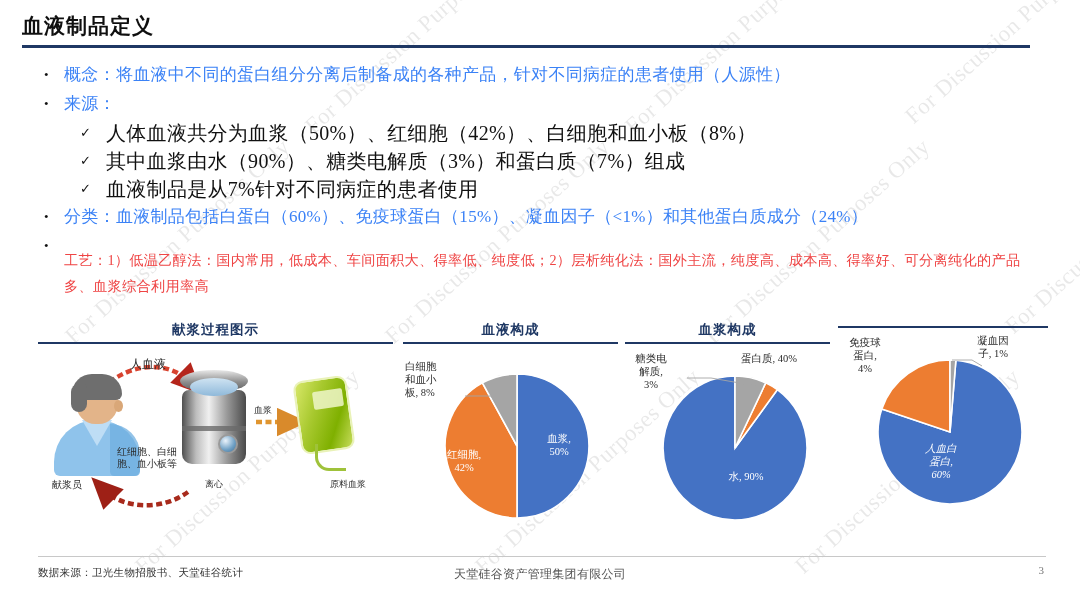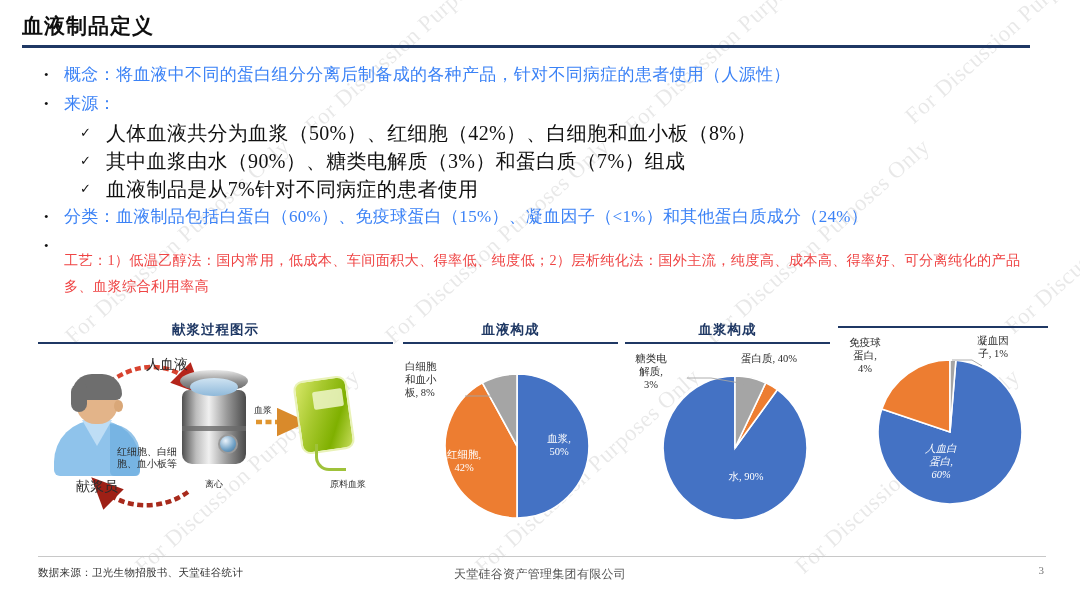--- a/index.html
+++ b/index.html
@@ -101,21 +101,21 @@
     background:#8FC3EB;border-radius:42px 42px 6px 6px;
   }
   .donor-collar{
     position:absolute;left:28px;top:46px;width:30px;height:26px;background:#BEDDF5;
     clip-path:polygon(0 0,100% 0,50% 100%);
   }
   .donor-shade{
     position:absolute;left:56px;top:50px;width:30px;height:52px;background:#6FAFE0;
     border-radius:0 40px 6px 6px;opacity:.75;
   }
-  .lbl-donor{position:absolute;left:14px;top:126px;width:90px;text-align:center;font-size:14px;color:#2b2b2b;}
+  .lbl-donor{position:absolute;left:14px;top:126px;width:90px;font-size:10px;color:#2b2b2b;}
 
   .centri{position:absolute;left:140px;top:18px;width:72px;height:104px;}
   .cent-lid{
     position:absolute;left:2px;top:0px;width:68px;height:22px;border-radius:34px/11px;
     background:linear-gradient(180deg,#e8e8e8,#8d8d8d 55%,#5c5c5c);
   }
   .cent-inner{
     position:absolute;left:12px;top:8px;width:48px;height:18px;border-radius:24px/9px;
     background:linear-gradient(180deg,#cfe3f2,#8fb9da);
   }
@@ -142,21 +142,21 @@
   .bag-label{
     position:absolute;left:20px;top:12px;width:30px;height:18px;background:#eef6c9;opacity:.85;
     transform:rotate(-8deg);border-radius:2px;
   }
   .bag-tube{
     position:absolute;left:22px;top:66px;width:28px;height:24px;
     border-left:3px solid #9fc23a;border-bottom:3px solid #9fc23a;border-radius:0 0 0 14px;
   }
   .lbl-bag{position:absolute;left:246px;top:126px;width:82px;text-align:right;font-size:9px;color:#2b2b2b;}
 
-  .lbl-blood{position:absolute;left:92px;top:4px;font-size:14px;color:#2b2b2b;margin-left:16px;}
+  .lbl-blood{position:absolute;left:92px;top:4px;font-size:12px;color:#2b2b2b;}
   .lbl-plasma{position:absolute;left:216px;top:52px;font-size:9px;color:#2b2b2b;}
   .lbl-return{position:absolute;left:76px;top:94px;width:66px;font-size:10px;line-height:12px;color:#2b2b2b;text-align:center;}
 
   .arc-svg{position:absolute;left:0;top:0;width:355px;height:170px;}
 
   
   .pie-box{position:relative;margin-top:4px;height:180px;}
   .pie-svg{position:absolute;}
   .pl{
     position:absolute;font-size:10.5px;line-height:13px;color:#2b2b2b;

